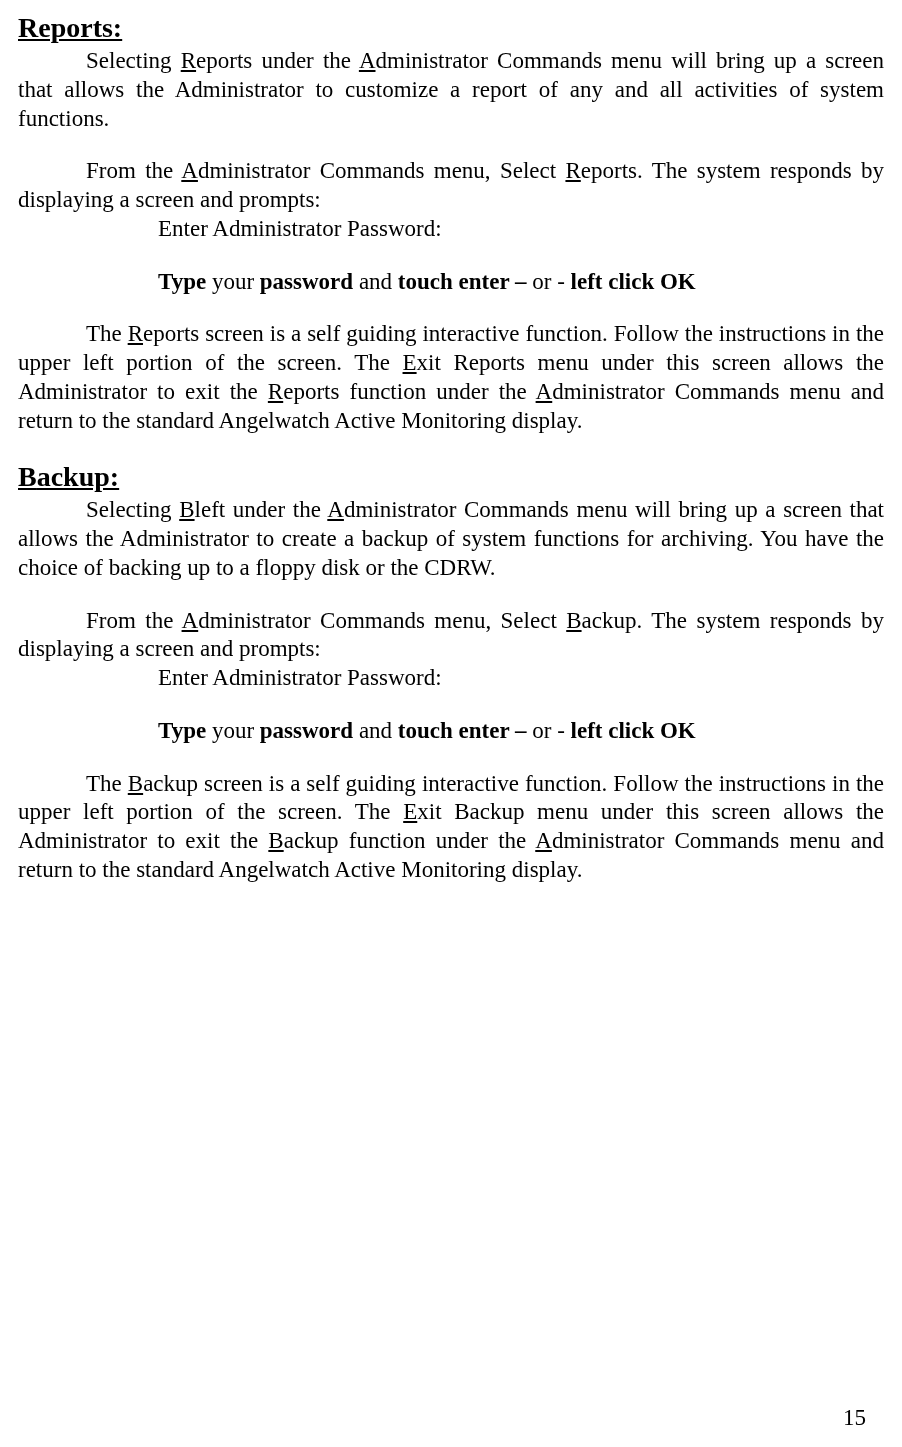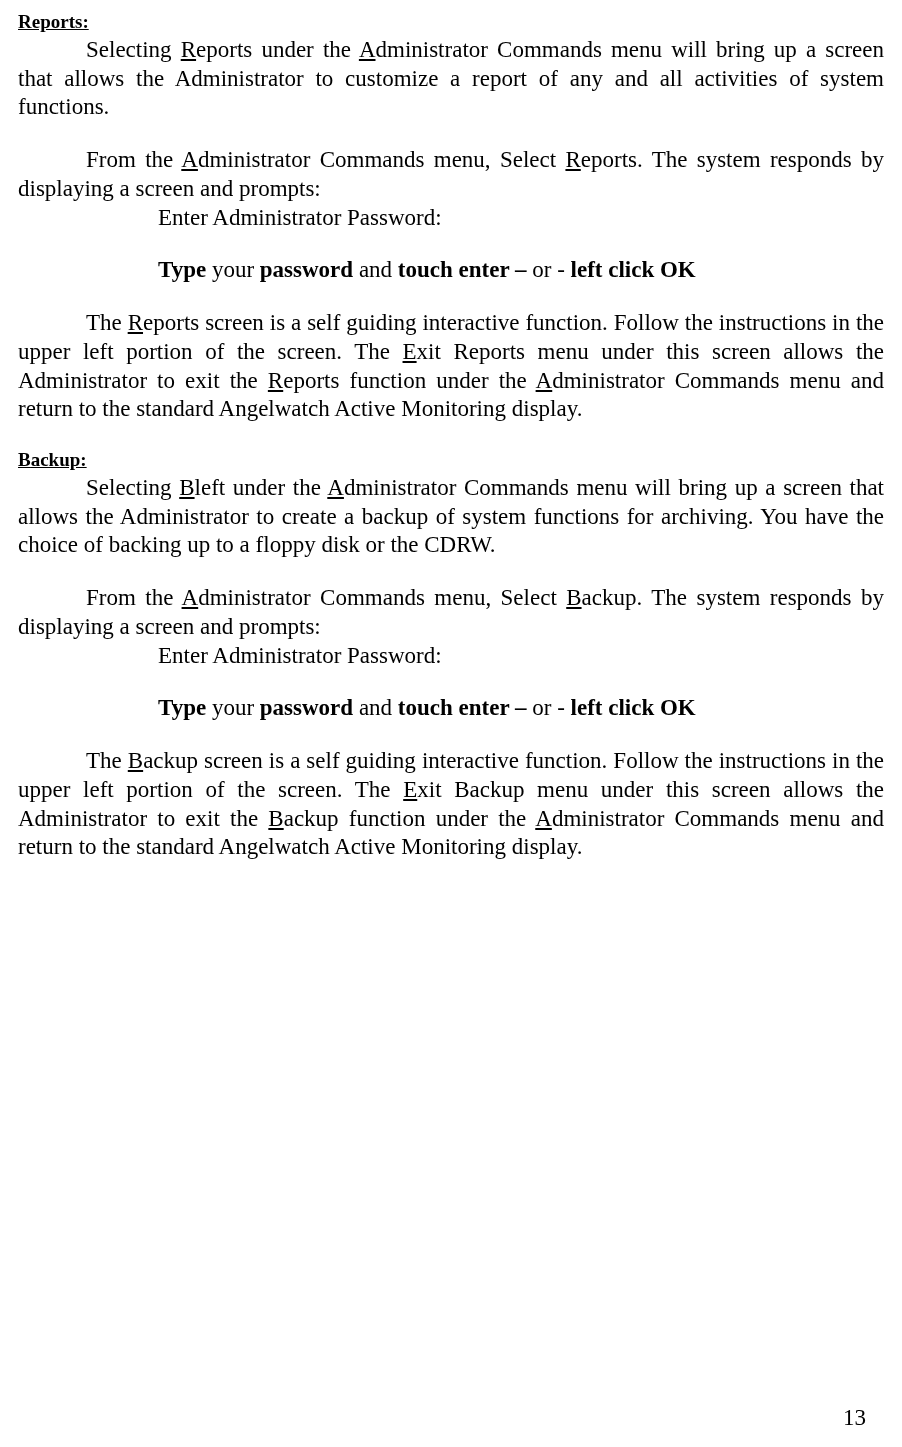--- a/index.html
+++ b/index.html
@@ -7,21 +7,21 @@
     font-size: 23px;
     line-height: 1.25;
     color: #000;
     margin: 0;
     padding: 10px 18px 30px 18px;
     width: 866px;
     position: relative;
     min-height: 1407px;
   }
   h2 {
-    font-size: 19px;
+    font-size: 28px;
     font-weight: bold;
     margin: 0 0 2px 0;
     text-decoration: underline;
   }
   p {
     margin: 0 0 24px 0;
     text-align: justify;
   }
   .no-bottom {
     margin-bottom: 0;
@@ -85,13 +85,13 @@
 <p class="indent-more">Enter Administrator Password:</p>
 
 <p class="center-line">
   <span class="bi">Type</span><span> your </span><span class="bi">password</span><span> and </span><span class="bi">touch enter –</span><span> or -  </span><span class="bi">left click OK</span>
 </p>
 
 <p class="indent">
   <span>The </span><span class="u">B</span><span>ackup screen is a self guiding interactive function. Follow the instructions in the upper left portion of the screen. The </span><span class="u">E</span><span>xit Backup menu under this screen allows the Administrator to exit the </span><span class="u">B</span><span>ackup function under the </span><span class="u">A</span><span>dministrator Commands menu and return to the standard Angelwatch Active Monitoring display.</span>
 </p>
 
-<div class="page-num">13</div>
+<div class="page-num">15</div>
 
 </body></html>

